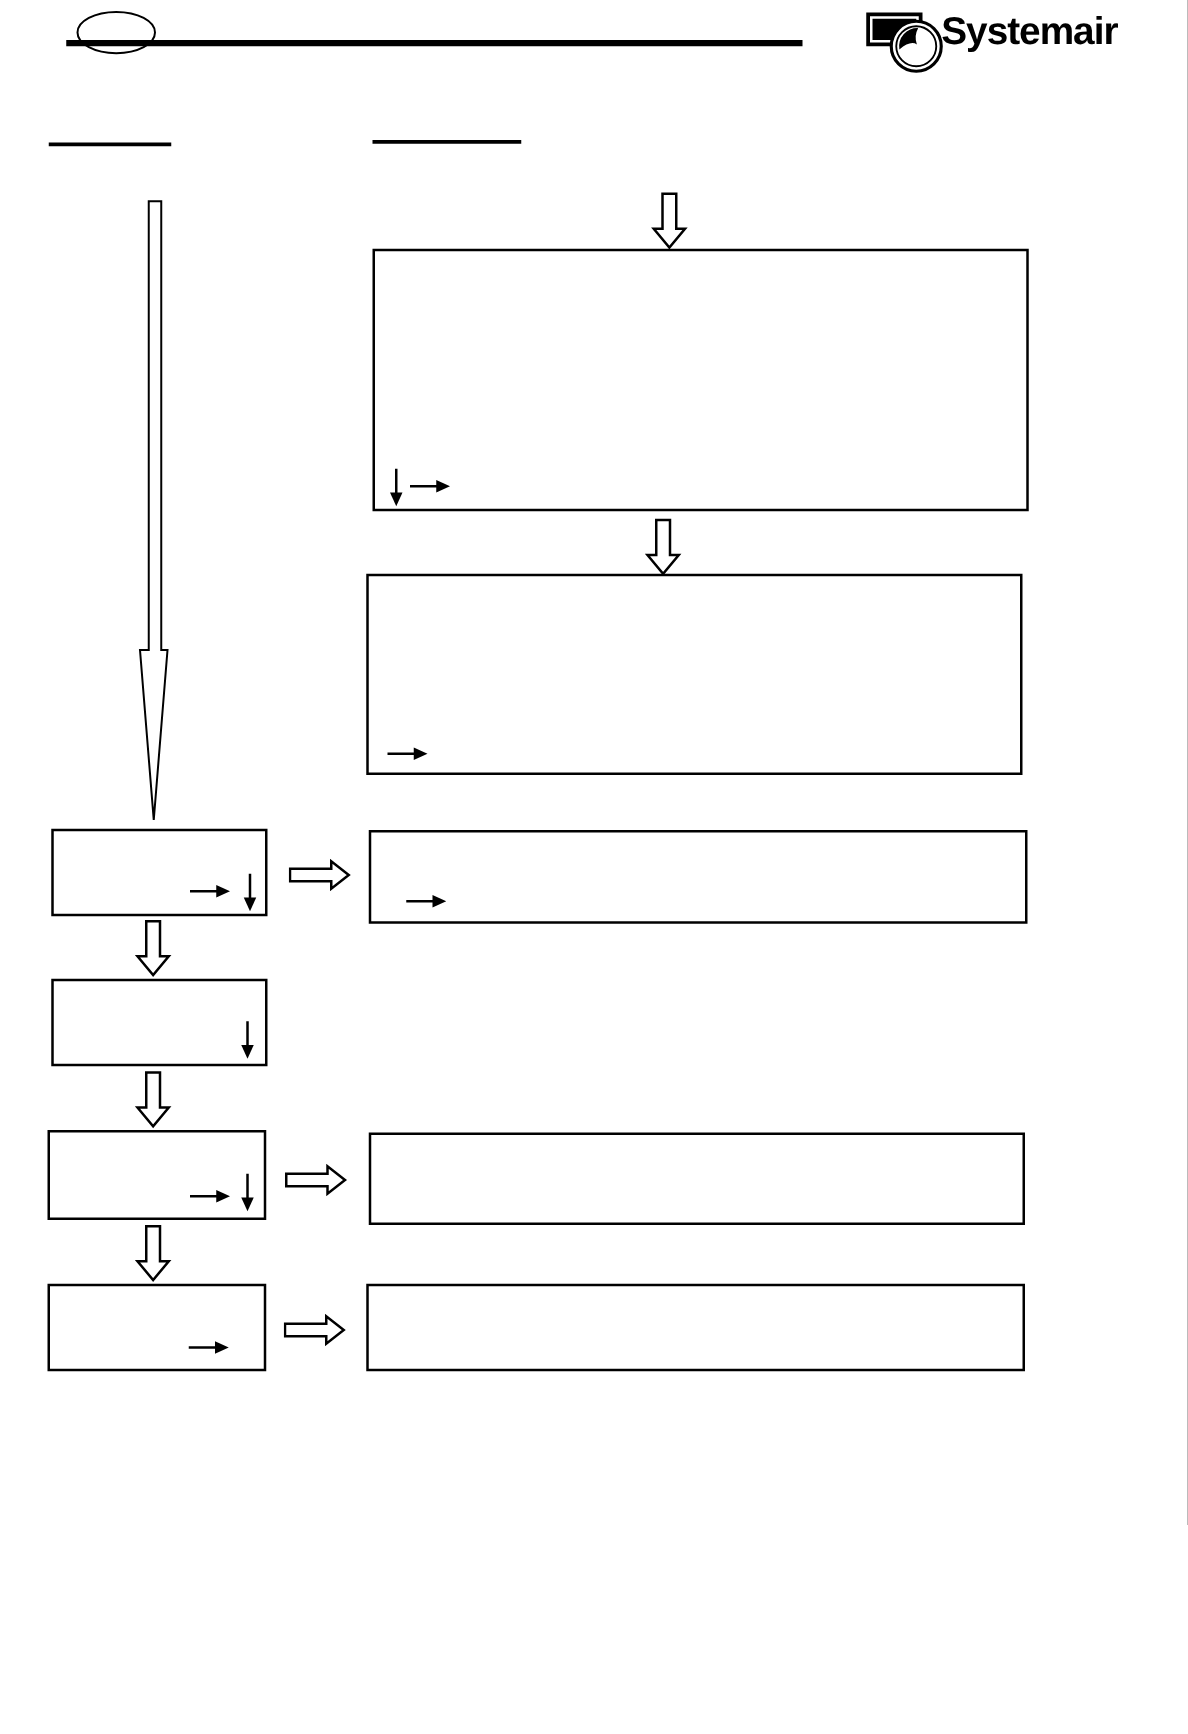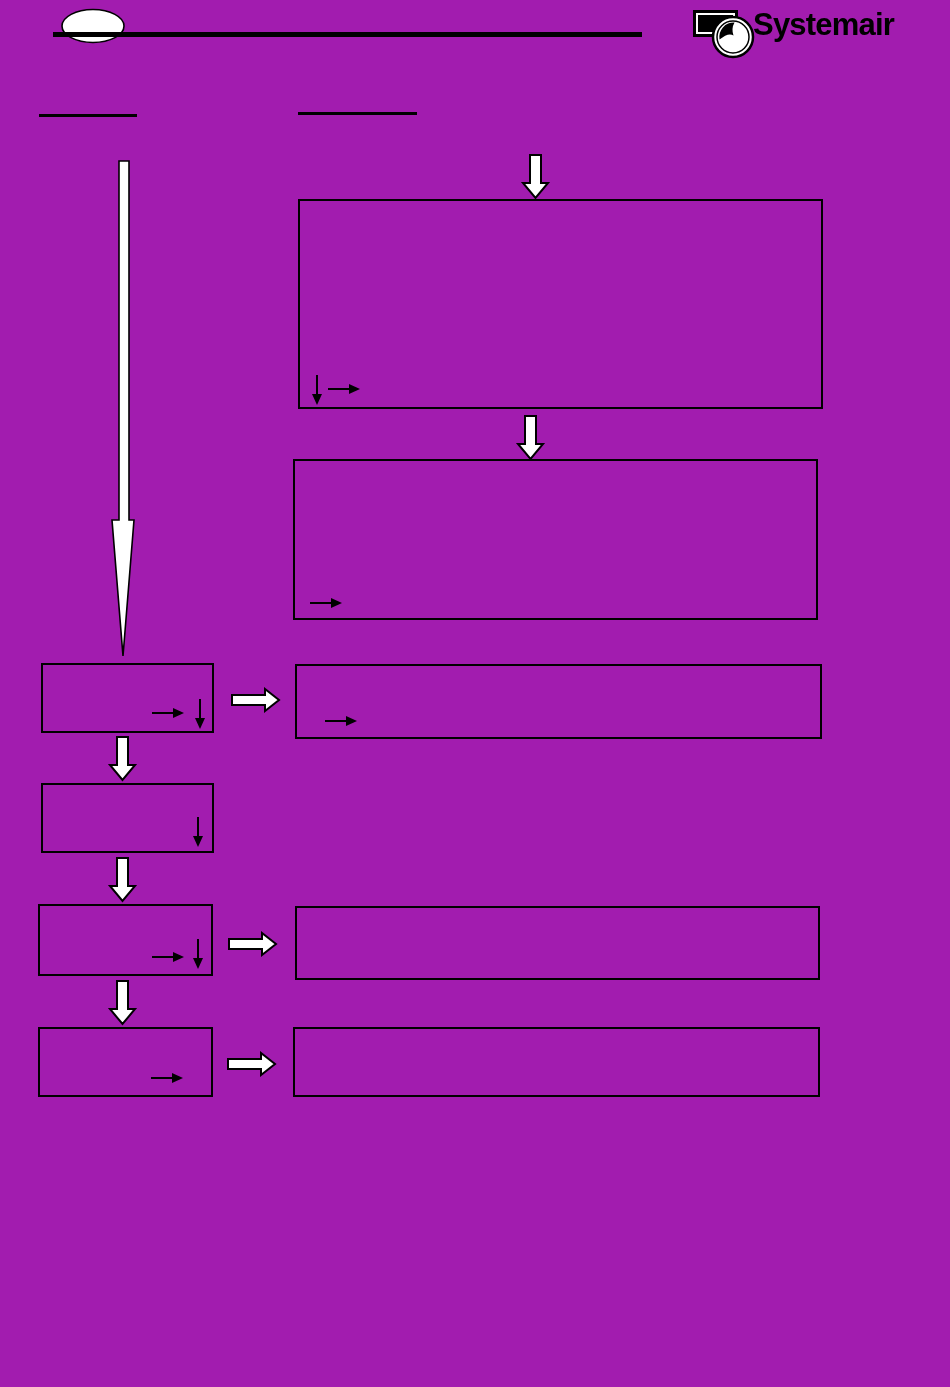--- a/index.html
+++ b/index.html
@@ -1,18 +1,18 @@
 <!DOCTYPE html>
 <html><head>
 <meta charset="utf-8">
 <style>
   html,body{margin:0;padding:0;background:#888;}
   .page{
     position:relative;width:950px;height:1387px;margin:0 auto;
-    background:#a21caf;overflow:hidden;
+    background:#ffffff;overflow:hidden;
     font-family:"Liberation Sans",sans-serif;color:#000;
   }
   .abs{position:absolute;}
   .rule{background:#000;}
   .box{position:absolute;border:2px solid #000;background:transparent;box-sizing:border-box;}
   .logo-text{
     position:absolute;left:753px;top:9px;
     font-size:31px;font-weight:600;letter-spacing:-0.8px;line-height:1;
     white-space:nowrap;
   }

